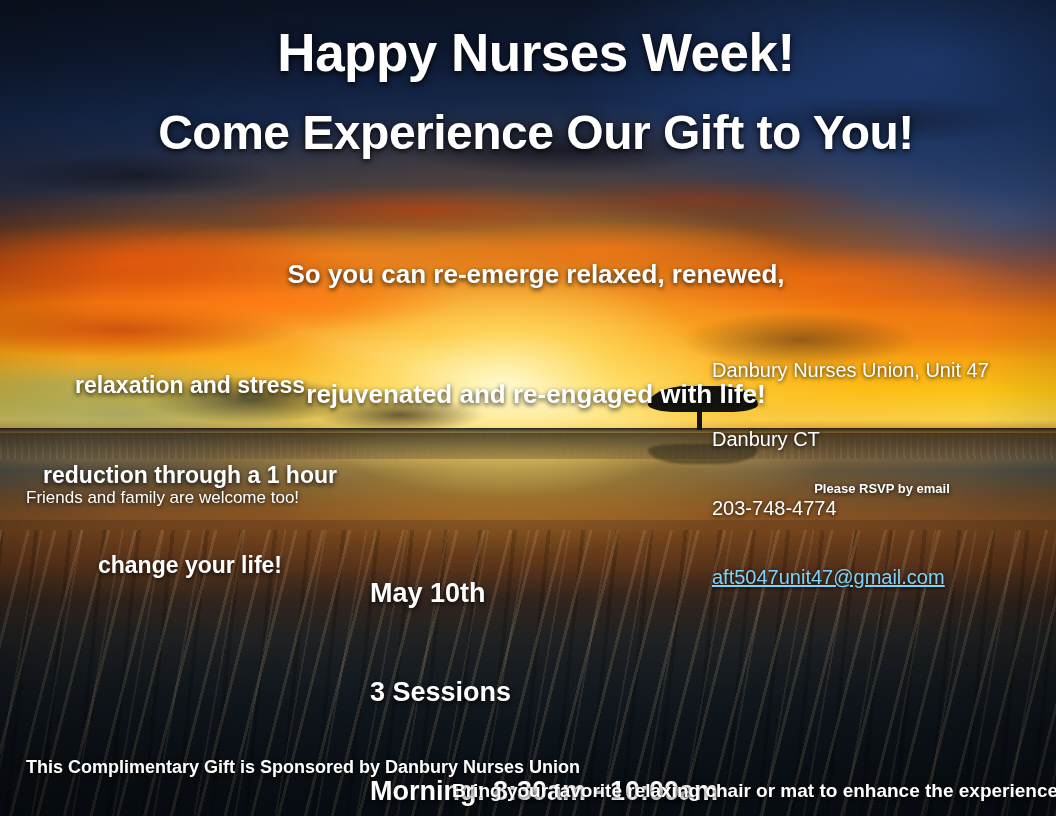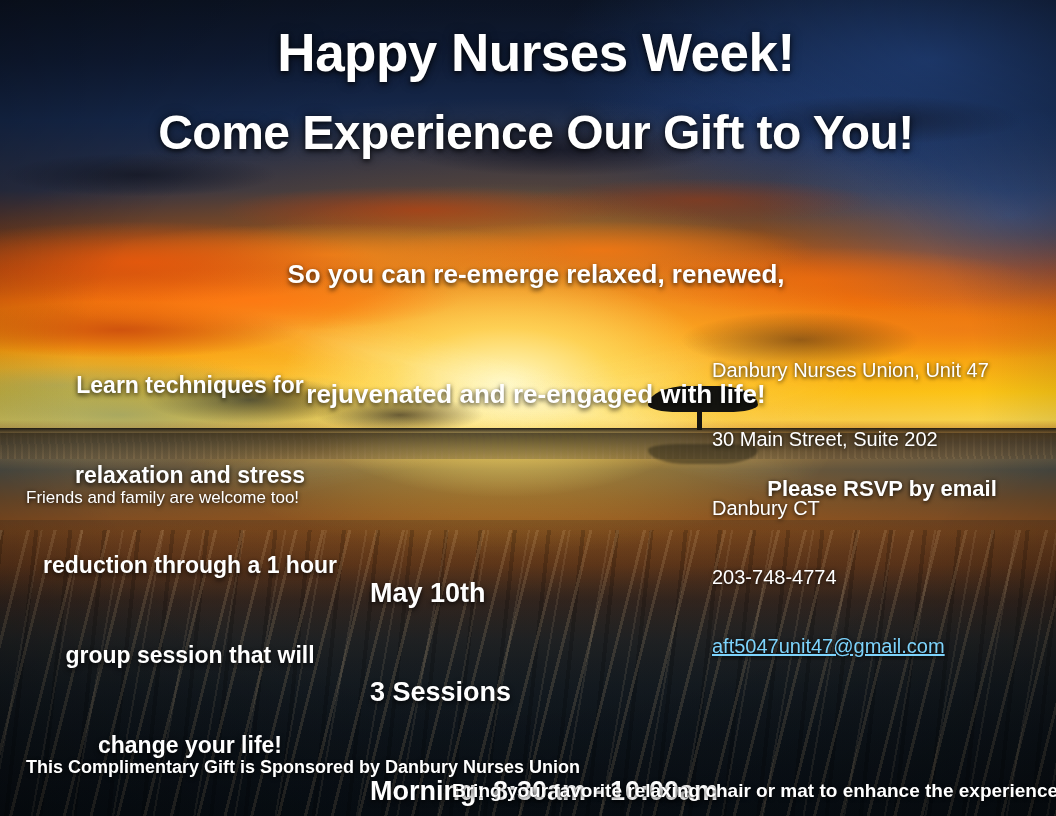--- a/index.html
+++ b/index.html
@@ -236,21 +236,21 @@
     text-shadow: 0 1px 4px rgba(0,0,0,.9);
   }
   .right-block .email { text-decoration: underline; color: #7dd3fc; display: block; }
 
   .rsvp {
     right: 12px;
     top: 477px;
     width: 340px;
     text-align: center;
     font-weight: bold;
-    font-size: 22px;
+    font-size: 13px;
     line-height: 23px;
     text-shadow: 0 1px 4px rgba(0,0,0,.9);
   }
 
   .sessions {
     left: 362px;
     top: 511px;
     font-weight: bold;
     font-size: 27px;
     line-height: 33px;
@@ -311,32 +311,29 @@
     <h1 class="t headline headline-1">Happy Nurses Week!</h1>
 
     <h1 class="t headline headline-2">Come Experience Our Gift to You!</h1>
 
     <div class="t subhead">
       <div>So you can re-emerge relaxed, renewed,</div>
       <div>rejuvenated and re-engaged with life!</div>
     </div>
 
     <div class="t left-block">
-      <div>Learn techniques for</div>
       <div>relaxation and stress</div>
       <div>reduction through a 1 hour</div>
-      <div>group session that will</div>
       <div>change your life!</div>
     </div>
 
     <div class="t friends-note">Friends and family are welcome too!</div>
 
     <div class="t right-block">
       <div>Danbury Nurses Union, Unit 47</div>
-      <div>30 Main Street, Suite 202</div>
       <div>Danbury CT</div>
       <div>203-748-4774</div>
       <a href="#" class="email">aft5047unit47@gmail.com</a>
     </div>
 
     <div class="t rsvp">Please RSVP by email</div>
 
     <div class="t sessions">
       <div>May 10th</div>
       <div>3 Sessions</div>

